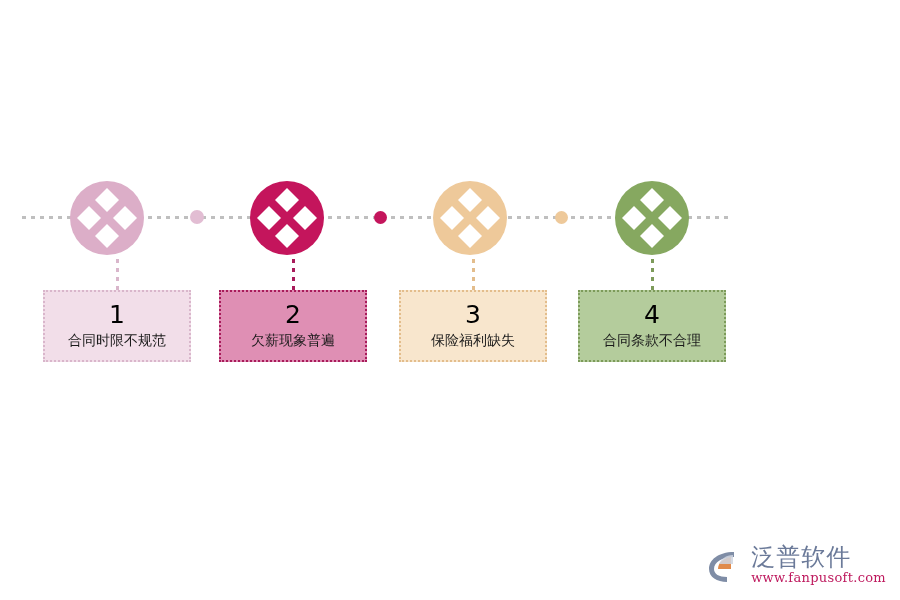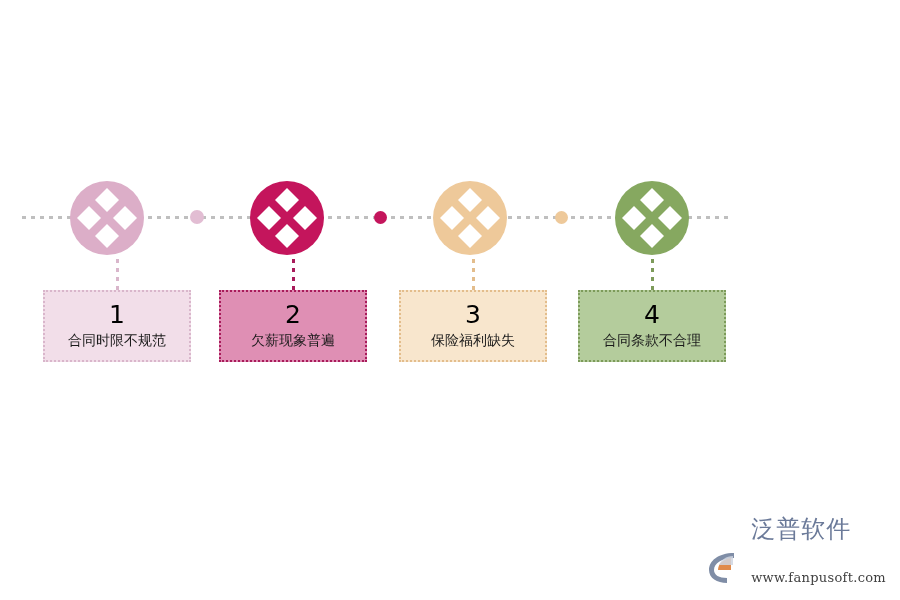--- a/index.html
+++ b/index.html
@@ -88,42 +88,41 @@
     white-space: nowrap;
     font-family: Liberation Serif, serif;
   }
 
   
   #watermark {
     position: absolute;
     right: 14px;
     bottom: 14px;
     display: flex;
-    align-items: flex-end;
+    align-items: flex-start;
     gap: 7px;
   }
   #watermark .wm-text {
     display: flex;
     flex-direction: column;
     align-items: flex-start;
   }
   .wm-name {
     font-size: 24px;
     letter-spacing: 1px;
     color: #6b7a99;
     line-height: 1.05;
     font-family: "DejaVu Sans", "Liberation Sans", sans-serif;
   }
   .wm-url {
     font-size: 13px;
-    color: #404040;
+    color: #be185d;
     letter-spacing: 0.3px;
     line-height: 1.2;
     font-family: "DejaVu Serif", "Liberation Serif", serif;
-    margin-top: 28px;
   }
 </style>
 </head>
 <body>
 
 <div id="canvas">
 
   <div class="timeline-axis"></div>
 
   <div class="mini-dot" id="mini-dot-1" style="width: 14px; height: 14px; background: rgb(226, 189, 211); left: 190px; top: 210px;"></div>

